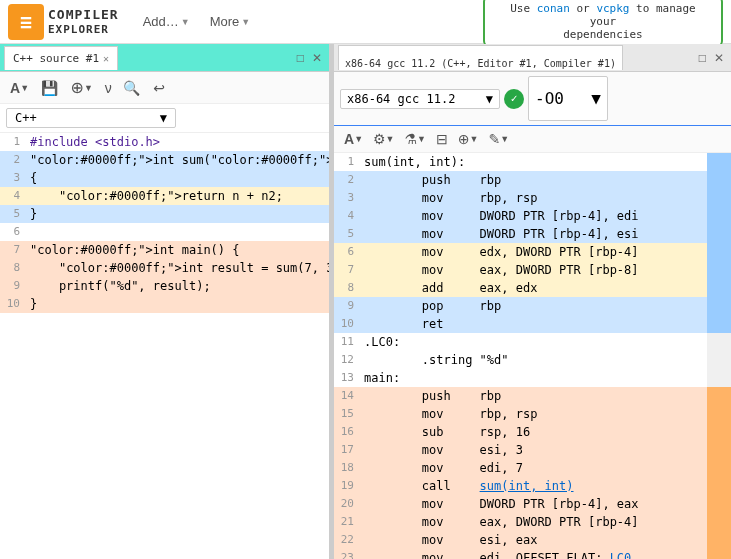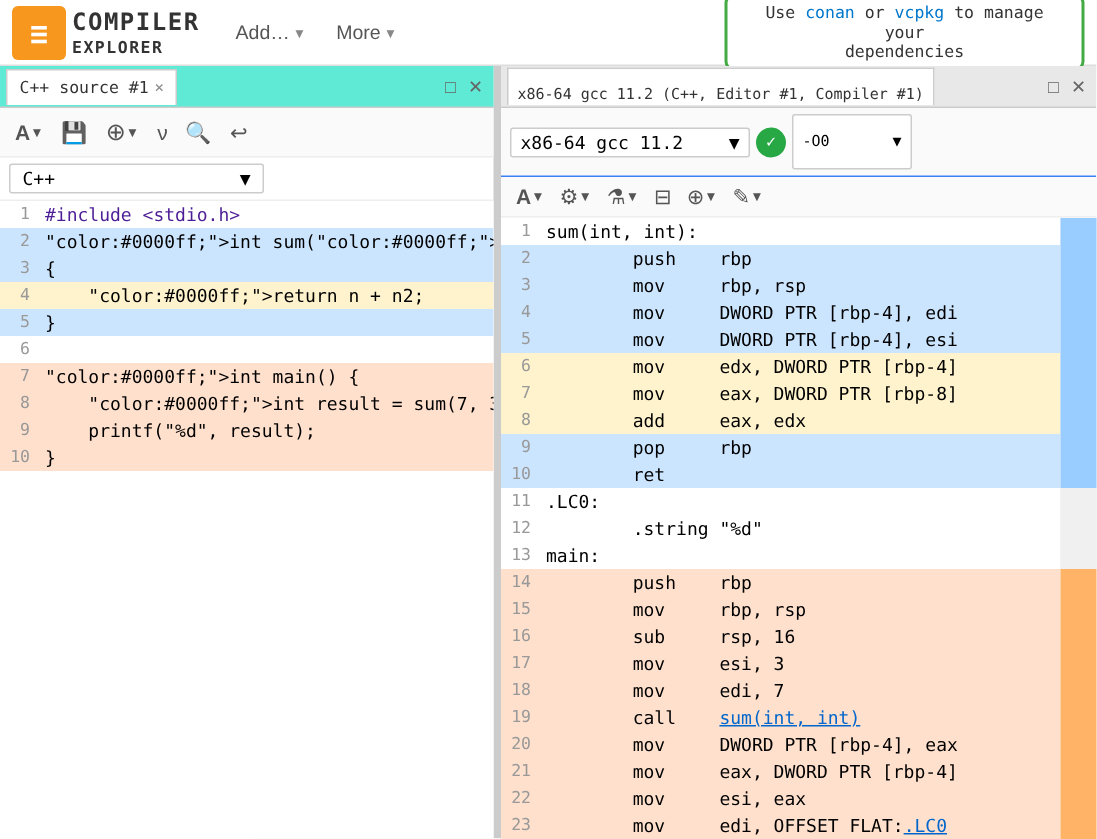--- a/index.html
+++ b/index.html
@@ -16,21 +16,21 @@
     #logo-icon {
       width: 36px; height: 36px; background: #f7971e; border-radius: 4px;
       display: flex; align-items: center; justify-content: center; position: relative;
     }
     #logo-icon::before {
       content: '≡'; color: white; font-size: 20px; font-weight: bold;
     }
     #logo-text {
       display: flex; flex-direction: column; line-height: 1.2;
     }
-    .logo-line1 { font-weight: bold; font-size: 16px; color: #333; letter-spacing: 1px; text-transform: uppercase; }
+    .logo-line1 { font-weight: bold; font-size: 13px; color: #333; letter-spacing: 1px; text-transform: uppercase; }
     .logo-line2 { font-weight: bold; font-size: 11px; color: #333; letter-spacing: 1px; text-transform: uppercase; }
 
     .topbar-btn {
       background: none; border: none; cursor: pointer; padding: 4px 8px;
       color: #555; font-size: 13px; display: flex; align-items: center; gap: 2px;
     }
     .dropdown-arrow { font-size: 9px; color: #888; }
 
     
     #notification-box {
@@ -137,21 +137,21 @@
       background: #fff; border: 1px solid #ccc; padding: 2px 6px;
       font-size: 12px; border-radius: 2px; width: 160px;
       display: flex; align-items: center; justify-content: space-between;
     }
     .status-ok {
       width: 20px; height: 20px; border-radius: 50%; background: #28a745;
       display: flex; align-items: center; justify-content: center; color: white; font-size: 11px;
     }
     .opt-select {
       background: #fff; border: 1px solid #ccc; padding: 12px 6px;
-      font-size: 10px; border-radius: 2px; width: 80px;
+      font-size: 16px; border-radius: 2px; width: 80px;
       display: flex; align-items: flex-start; justify-content: space-between;
     }
 
     
     .right-editor-toolbar {
       display: flex; align-items: center; gap: 2px; padding: 3px 6px;
       border-bottom: 1px solid #eee; background: #fafafa;
     }
 
     

